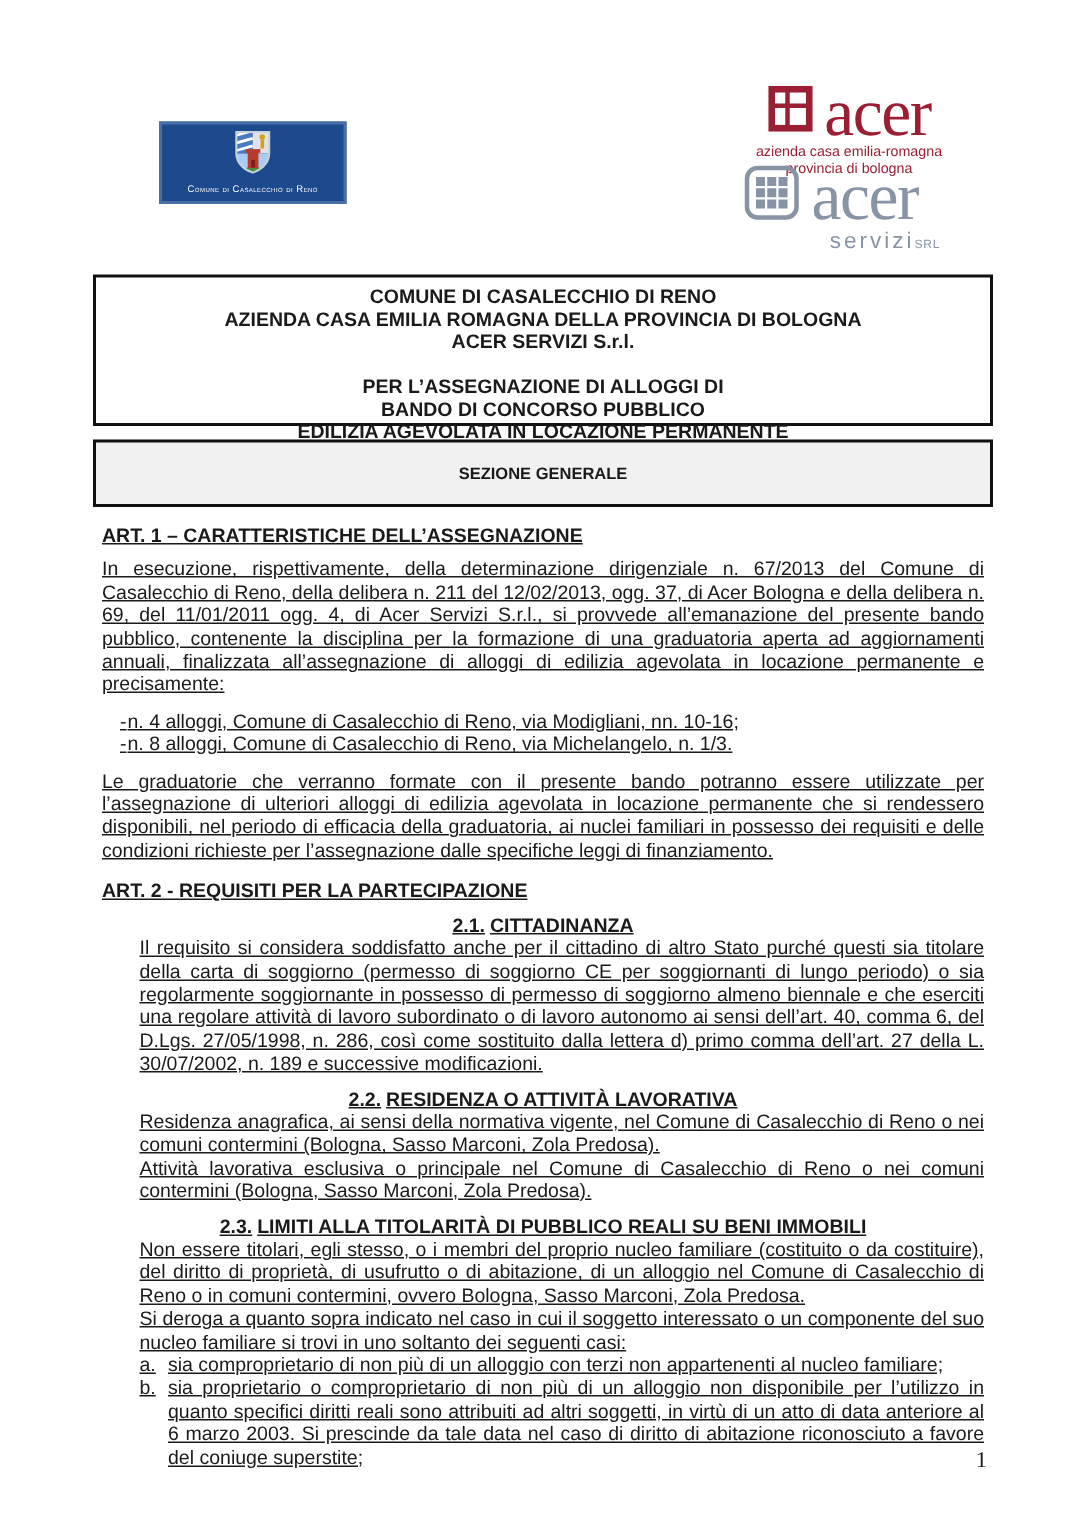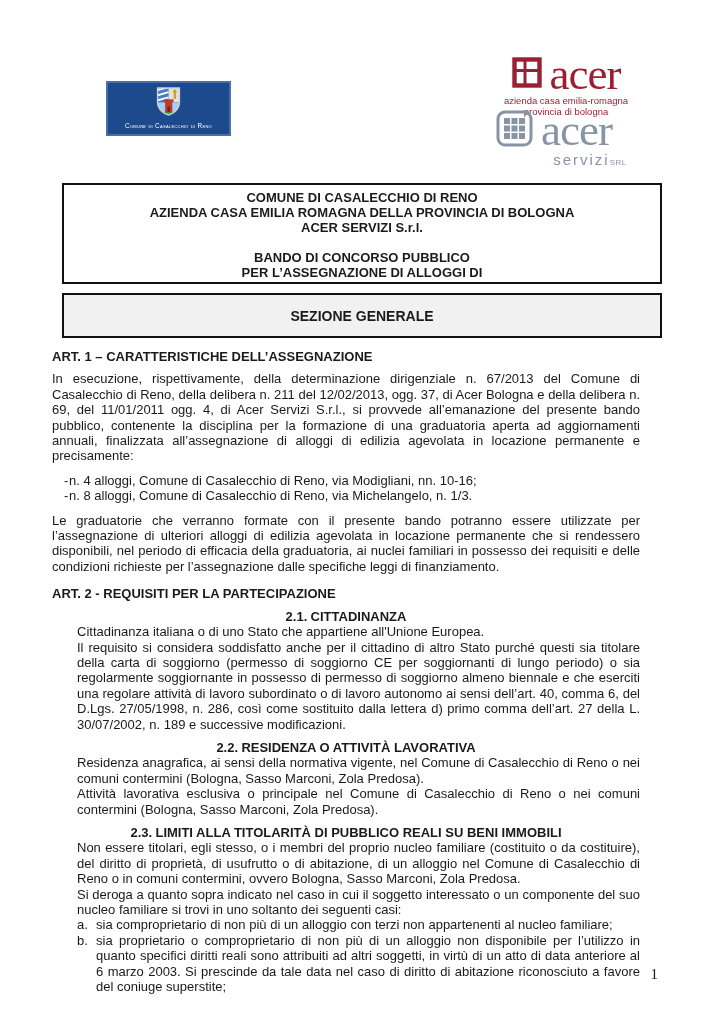--- a/index.html
+++ b/index.html
@@ -78,27 +78,27 @@
     text-align: center;
     font-weight: bold; font-size: 13px; line-height: 15px;
     padding-top: 5px;
   }
   .header-box .gap { height: 15px; }
   .section-box {
     position: absolute; left: 62px; top: 293px; width: 600px; height: 45px;
     border: 2px solid #111;
     background: var(--box-bg);
     display: flex; align-items: center; justify-content: center;
-    font-weight: bold; font-size: 14px;
+    font-weight: bold; font-size: 11px;
   }
 
   
   .content {
-    position: absolute; left: 52px; top: 349px; width: 588px;
-    font-size: 13px; line-height: 15.4px;
+    position: absolute; left: 68px; top: 349px; width: 588px;
+    font-size: 13px; line-height: 15.4px; text-decoration: underline;
   }
   .art-heading { font-weight: bold; margin-bottom: 7px; }
   .art-heading.spaced { margin-top: 12px; }
   .para { text-align: justify; }
   .para + .para { margin-top: 0; }
   .mb { margin-bottom: 9px; }
   .bullet-list { margin: 8px 0 9px 0; }
   .bullet-item { display: flex; }
   .bullet-marker { width: 17px; padding-left: 12px; flex-shrink: 0; }
   .bullet-text { flex: 1; }
@@ -188,22 +188,23 @@
     <div class="servizi-sub">
       <span>servizi</span><span class="servizi-suffix">SRL</span>
     </div>
   </div>
 
   <div class="header-box">
     <div>COMUNE DI CASALECCHIO DI RENO</div>
     <div>AZIENDA CASA EMILIA ROMAGNA DELLA PROVINCIA DI BOLOGNA</div>
     <div>ACER SERVIZI S.r.l.</div>
     <div class="gap"></div>
+    <div>PER L’ASSEGNAZIONE DI ALLOGGI DI</div>
     <div>BANDO DI CONCORSO PUBBLICO</div>
-    <div>PER L’ASSEGNAZIONE DI ALLOGGI DI</div>
+    <div>EDILIZIA AGEVOLATA IN LOCAZIONE PERMANENTE</div>
   </div>
 
   <div class="section-box">
     <span>SEZIONE GENERALE</span>
   </div>
 
   <div class="content">
 
     <div class="art-heading">ART. 1 – CARATTERISTICHE DELL’ASSEGNAZIONE</div>
     <p class="para mb">In esecuzione, rispettivamente, della determinazione dirigenziale n. 67/2013 del Comune di Casalecchio di Reno, della delibera n. 211 del 12/02/2013, ogg. 37, di Acer Bologna e della delibera n. 69, del 11/01/2011 ogg. 4, di Acer Servizi S.r.l., si provvede all’emanazione del presente bando pubblico, contenente la disciplina per la formazione di una graduatoria aperta ad aggiornamenti annuali, finalizzata all’assegnazione di alloggi di edilizia agevolata in locazione permanente e precisamente:</p>
@@ -222,21 +223,20 @@
     <p class="para mb">Le graduatorie che verranno formate con il presente bando potranno essere utilizzate per l’assegnazione di ulteriori alloggi di edilizia agevolata in locazione permanente che si rendessero disponibili, nel periodo di efficacia della graduatoria, ai nuclei familiari in possesso dei requisiti e delle condizioni richieste per l’assegnazione dalle specifiche leggi di finanziamento.</p>
 
     <div class="art-heading spaced">ART. 2 - REQUISITI PER LA PARTECIPAZIONE</div>
 
     <div class="subsec tight">
       <div class="subsec-head">
         <span class="subsec-num">2.1.</span>
         <span>CITTADINANZA</span>
       </div>
       <div class="subsec-body">
-        <div class="para">Cittadinanza italiana o di uno Stato che appartiene all'Unione Europea.</div>
         <div class="para">Il requisito si considera soddisfatto anche per il cittadino di altro Stato purché questi sia titolare della carta di soggiorno (permesso di soggiorno CE per soggiornanti di lungo periodo) o sia regolarmente soggiornante in possesso di permesso di soggiorno almeno biennale e che eserciti una regolare attività di lavoro subordinato o di lavoro autonomo ai sensi dell’art. 40, comma 6, del D.Lgs. 27/05/1998, n. 286, così come sostituito dalla lettera d) primo comma dell’art. 27 della L. 30/07/2002, n. 189 e successive modificazioni.</div>
       </div>
     </div>
 
     <div class="subsec">
       <div class="subsec-head">
         <span class="subsec-num">2.2.</span>
         <span>RESIDENZA O ATTIVITÀ LAVORATIVA</span>
       </div>
       <div class="subsec-body">

